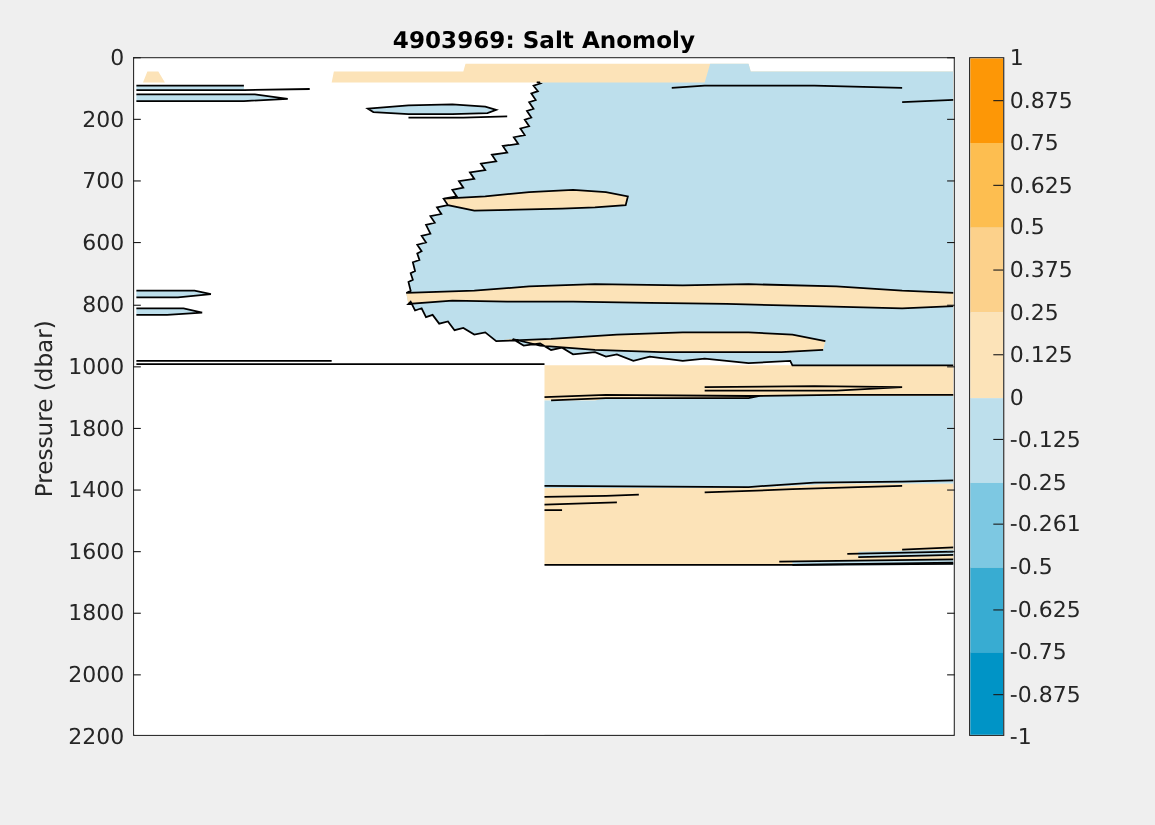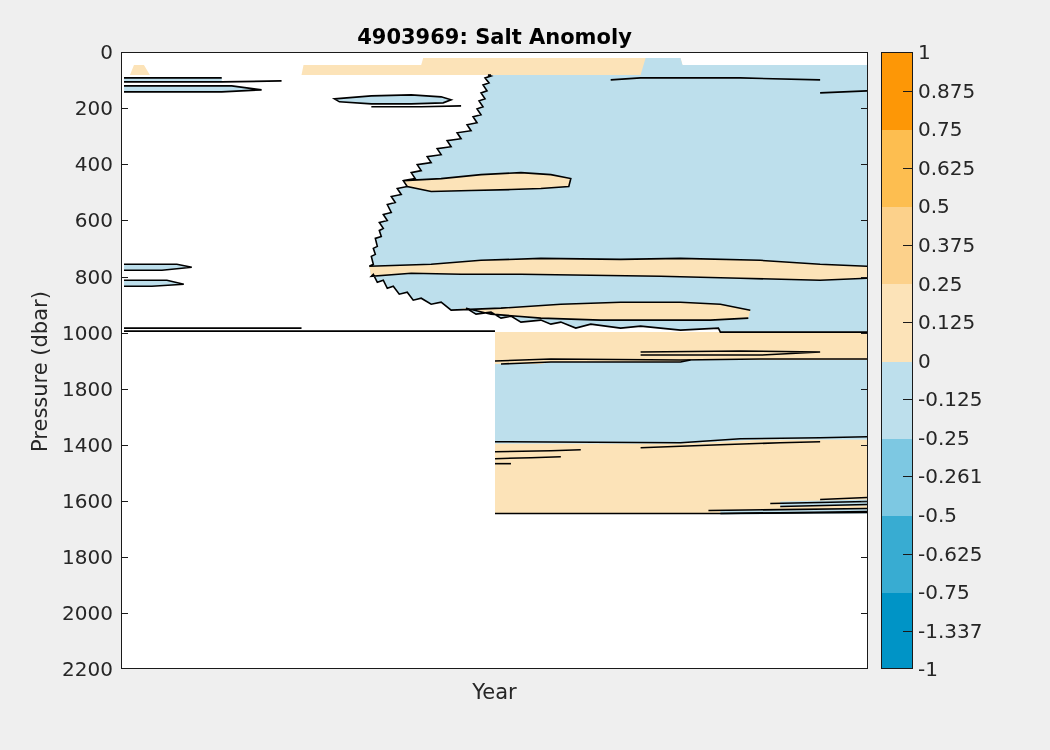--- a/index.html
+++ b/index.html
@@ -259,21 +259,21 @@
           <path d="M588,459 L747,457 M600,462 L747,460"></path>
           <path d="M374,462 L600,462 L747,461"></path>
         </g>
       </g>
     </svg>
   </div>
 
   <div class="ytick-wrap">
     <span class="ytick-label" style="top:52px">0</span>
     <span class="ytick-label" style="top:108px">200</span>
-    <span class="ytick-label" style="top:164px">400</span>
+    <span class="ytick-label" style="top:164px">700</span>
     <span class="ytick-label" style="top:220px">600</span>
     <span class="ytick-label" style="top:277px">800</span>
     <span class="ytick-label" style="top:333px">1000</span>
     <span class="ytick-label" style="top:389px">1800</span>
     <span class="ytick-label" style="top:445px">1400</span>
     <span class="ytick-label" style="top:501px">1600</span>
     <span class="ytick-label" style="top:557px">1800</span>
     <span class="ytick-label" style="top:613px">2000</span>
     <span class="ytick-label" style="top:669px">2200</span>
   </div>
@@ -296,21 +296,20 @@
   <div class="ytick-mark right" style="top:220px"></div>
   <div class="ytick-mark right" style="top:277px"></div>
   <div class="ytick-mark right" style="top:333px"></div>
   <div class="ytick-mark right" style="top:389px"></div>
   <div class="ytick-mark right" style="top:445px"></div>
   <div class="ytick-mark right" style="top:501px"></div>
   <div class="ytick-mark right" style="top:557px"></div>
   <div class="ytick-mark right" style="top:613px"></div>
 
   <div class="ylabel">Pressure (dbar)</div>
-  <div class="xlabel">Year</div>
 
   <div class="cbar-box">
     <div class="cbar-band" style="height:77.125px;background:#FD9706"></div>
     <div class="cbar-band" style="height:77.125px;background:#FDBE50"></div>
     <div class="cbar-band" style="height:77.125px;background:#FCD18B"></div>
     <div class="cbar-band" style="height:77.125px;background:#FCE3B8"></div>
     <div class="cbar-band" style="height:77.125px;background:#BDDFEC"></div>
     <div class="cbar-band" style="height:77.125px;background:#7DC8E2"></div>
     <div class="cbar-band" style="height:77.125px;background:#38ACD2"></div>
     <div class="cbar-band" style="height:77.125px;background:#0094C6"></div>
@@ -333,16 +332,16 @@
   <span class="cbar-label" style="top:245.0px">0.375</span>
   <span class="cbar-label" style="top:283.5px">0.25</span>
   <span class="cbar-label" style="top:322.1px">0.125</span>
   <span class="cbar-label" style="top:360.6px">0</span>
   <span class="cbar-label" style="top:399.3px">-0.125</span>
   <span class="cbar-label" style="top:437.8px">-0.25</span>
   <span class="cbar-label" style="top:476.4px">-0.261</span>
   <span class="cbar-label" style="top:514.9px">-0.5</span>
   <span class="cbar-label" style="top:553.6px">-0.625</span>
   <span class="cbar-label" style="top:592.1px">-0.75</span>
-  <span class="cbar-label" style="top:630.8px">-1.337</span>
+  <span class="cbar-label" style="top:630.8px">-0.875</span>
   <span class="cbar-label" style="top:669.0px">-1</span>
 
 </div>
 
 </body></html>

